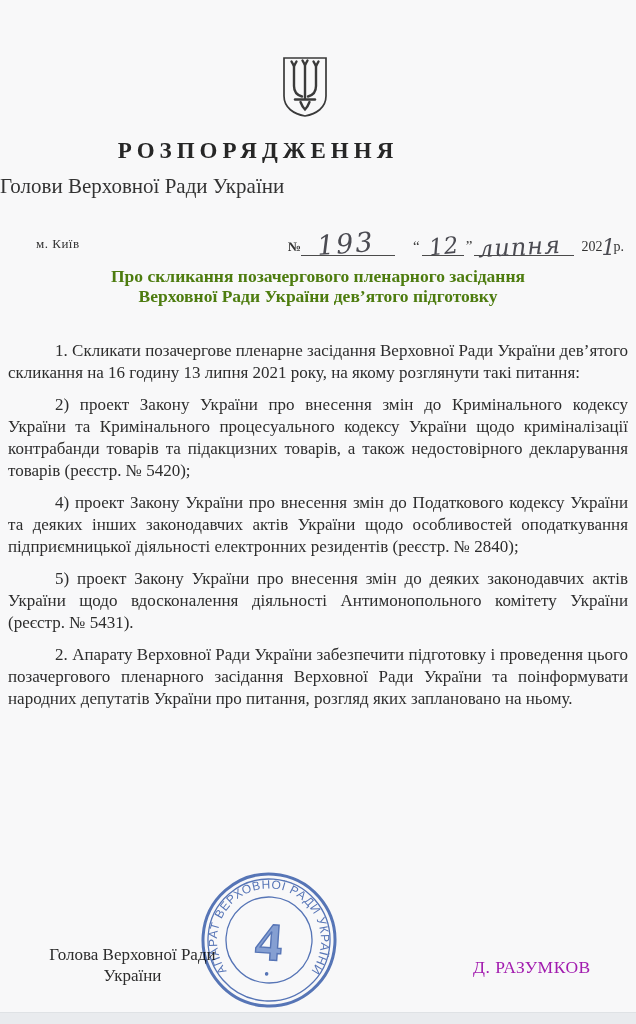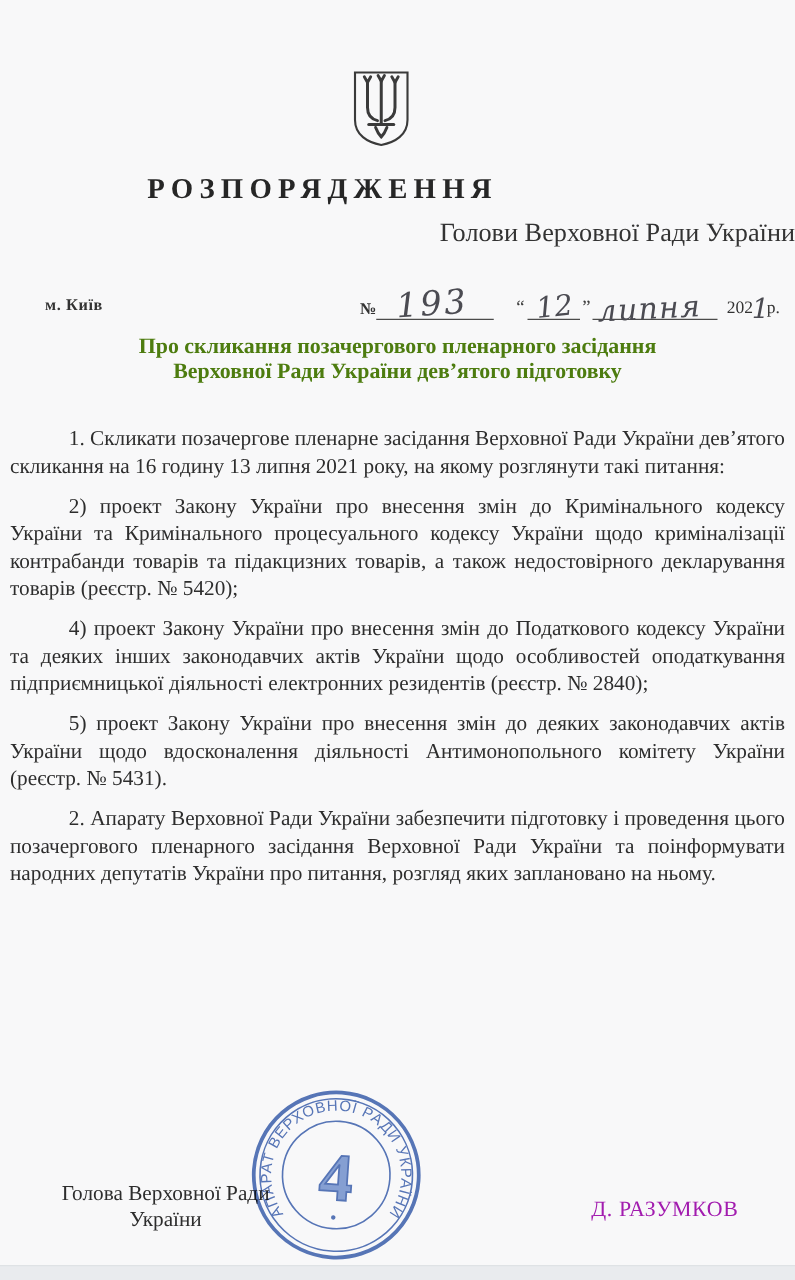--- a/index.html
+++ b/index.html
@@ -17,25 +17,25 @@
   .emblem{
     position:absolute; left:282px; top:56px; width:46px; height:62px;
   }
   .doc-type{
     position:absolute; left:0; top:138px; width:516px;
     text-align:center; font-weight:bold; font-size:23px;
     letter-spacing:5px; color:#262626;
   }
   .doc-issuer{
     position:absolute; left:0; top:174px; width:636px;
-    text-align:right; font-size:21px; color:#333;
+    text-align:left; font-size:21px; color:#333;
   }
   .city{
     position:absolute; left:36px; top:236px;
-    font-size:13px; font-weight:bold; letter-spacing:0.5px; color:#333;
+    font-size:13px; font-weight:normal; letter-spacing:0.5px; color:#333;
   }
 
   
   .dateline{
     position:absolute; left:288px; top:224px; height:32px;
     display:flex; align-items:flex-end;
     font-size:14px; color:#333;
   }
   .no-sign{font-size:13px; font-weight:bold; padding-bottom:1px;}
   .slot{

